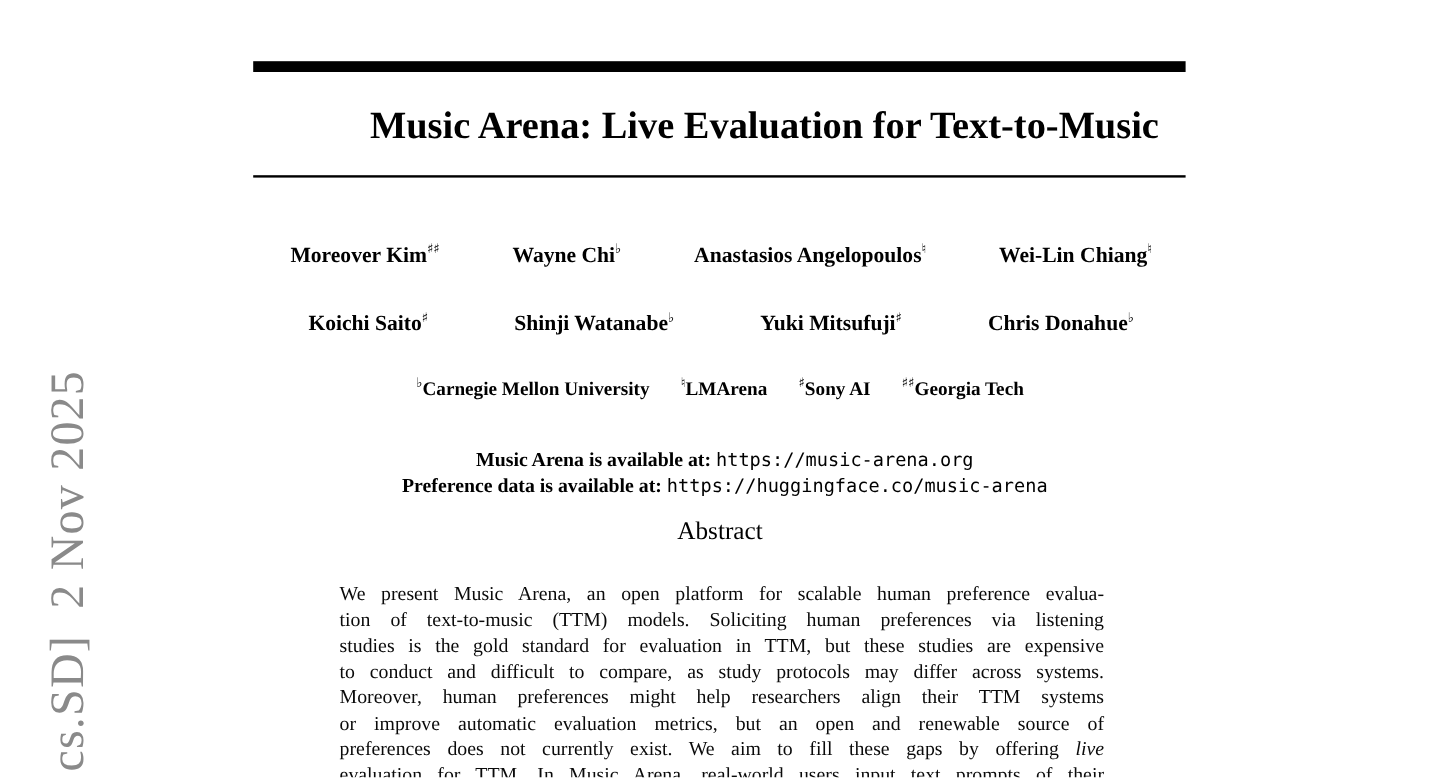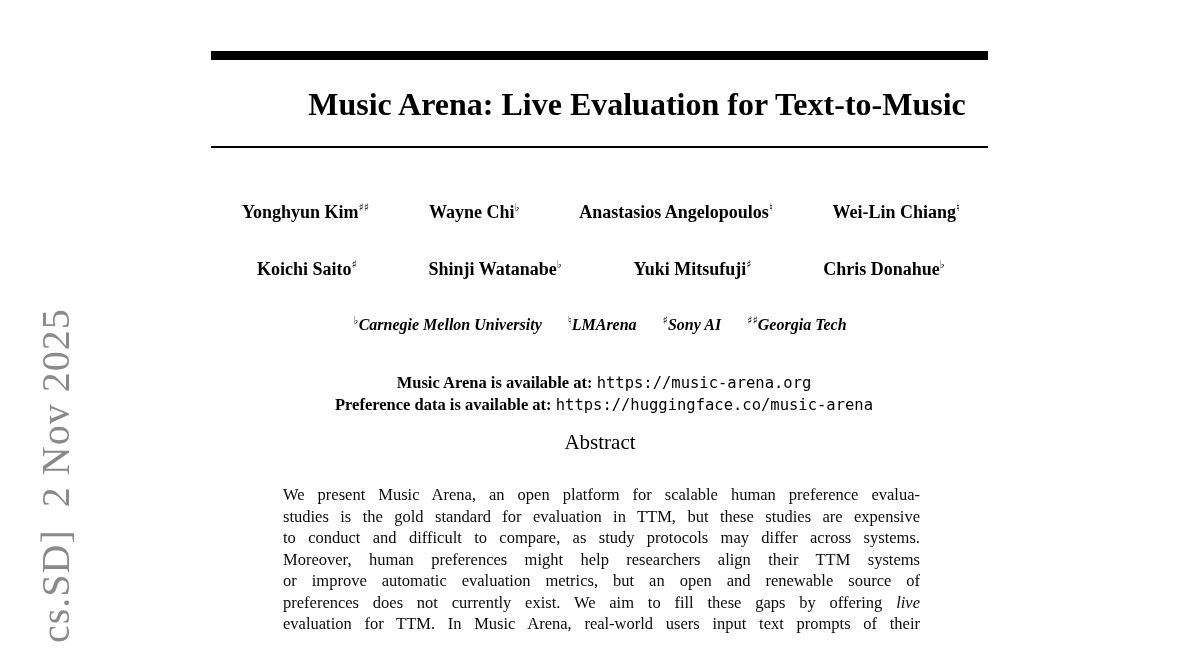--- a/index.html
+++ b/index.html
@@ -45,21 +45,21 @@
   sup.mark {
     font-family: "DejaVu Sans", sans-serif;
     font-size: 11px;
     font-weight: bold;
     vertical-align: super;
     line-height: 0;
   }
 
   .affils {
     position: absolute; left: 0; top: 316px; width: 1200px;
-    text-align: center; font-weight: bold; font-size: 16px; white-space: nowrap; font-style: italic;
+    text-align: center; font-weight: bold; font-size: 16px; white-space: nowrap;
   }
   .affil-item { display: inline-block; margin: 0 11px; }
 
   .links {
     position: absolute; left: 4px; top: 372px; width: 1200px;
     text-align: center; font-size: 16.5px; line-height: 21px; white-space: nowrap;
   }
   .links .lbl { font-weight: bold; }
   .links .url { font-family: "DejaVu Sans Mono", monospace; font-size: 15.5px; }
 
@@ -82,21 +82,21 @@
 
   <div class="stamp" style="color: rgb(138, 138, 138);">cs.SD]  2 Nov 2025</div>
 
   <div class="rule-thick"></div>
 
   <div class="title">Music Arena: Live Evaluation for Text-to-Music</div>
 
   <div class="rule-thin"></div>
 
   <div class="authors-row r1">
-    <span><span>Yonghyun Kim</span><sup class="mark">♯♯</sup></span>
+    <span><span>Moreover Kim</span><sup class="mark">♯♯</sup></span>
     <span><span>Wayne Chi</span><sup class="mark">♭</sup></span>
     <span><span>Anastasios Angelopoulos</span><sup class="mark">♮</sup></span>
     <span><span>Wei-Lin Chiang</span><sup class="mark">♮</sup></span>
   </div>
 
   <div class="authors-row r2">
     <span><span>Koichi Saito</span><sup class="mark">♯</sup></span>
     <span><span>Shinji Watanabe</span><sup class="mark">♭</sup></span>
     <span><span>Yuki Mitsufuji</span><sup class="mark">♯</sup></span>
     <span><span>Chris Donahue</span><sup class="mark">♭</sup></span>
@@ -117,20 +117,21 @@
     <div>
       <span class="lbl">Preference data is available at:</span>
       <span class="url">https://huggingface.co/music-arena</span>
     </div>
   </div>
 
   <div class="abs-heading">Abstract</div>
 
   <div class="abstract">
     <div class="line">We present Music Arena, an open platform for scalable human preference evalua-</div>
+    <div class="line">tion of text-to-music (TTM) models. Soliciting human preferences via listening</div>
     <div class="line">studies is the gold standard for evaluation in TTM, but these studies are expensive</div>
     <div class="line">to conduct and difficult to compare, as study protocols may differ across systems.</div>
     <div class="line">Moreover, human preferences might help researchers align their TTM systems</div>
     <div class="line">or improve automatic evaluation metrics, but an open and renewable source of</div>
     <div class="line"><span>preferences does not currently exist. We aim to fill these gaps by offering </span><span class="it">live</span></div>
     <div class="line">evaluation for TTM. In Music Arena, real-world users input text prompts of their</div>
   </div>
 
 </div>
 

